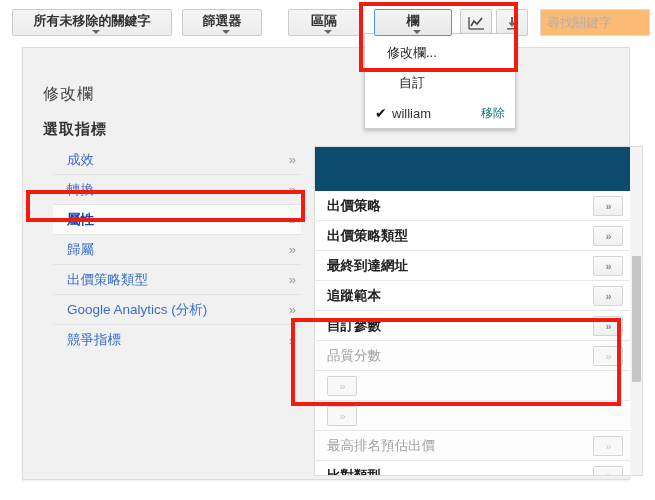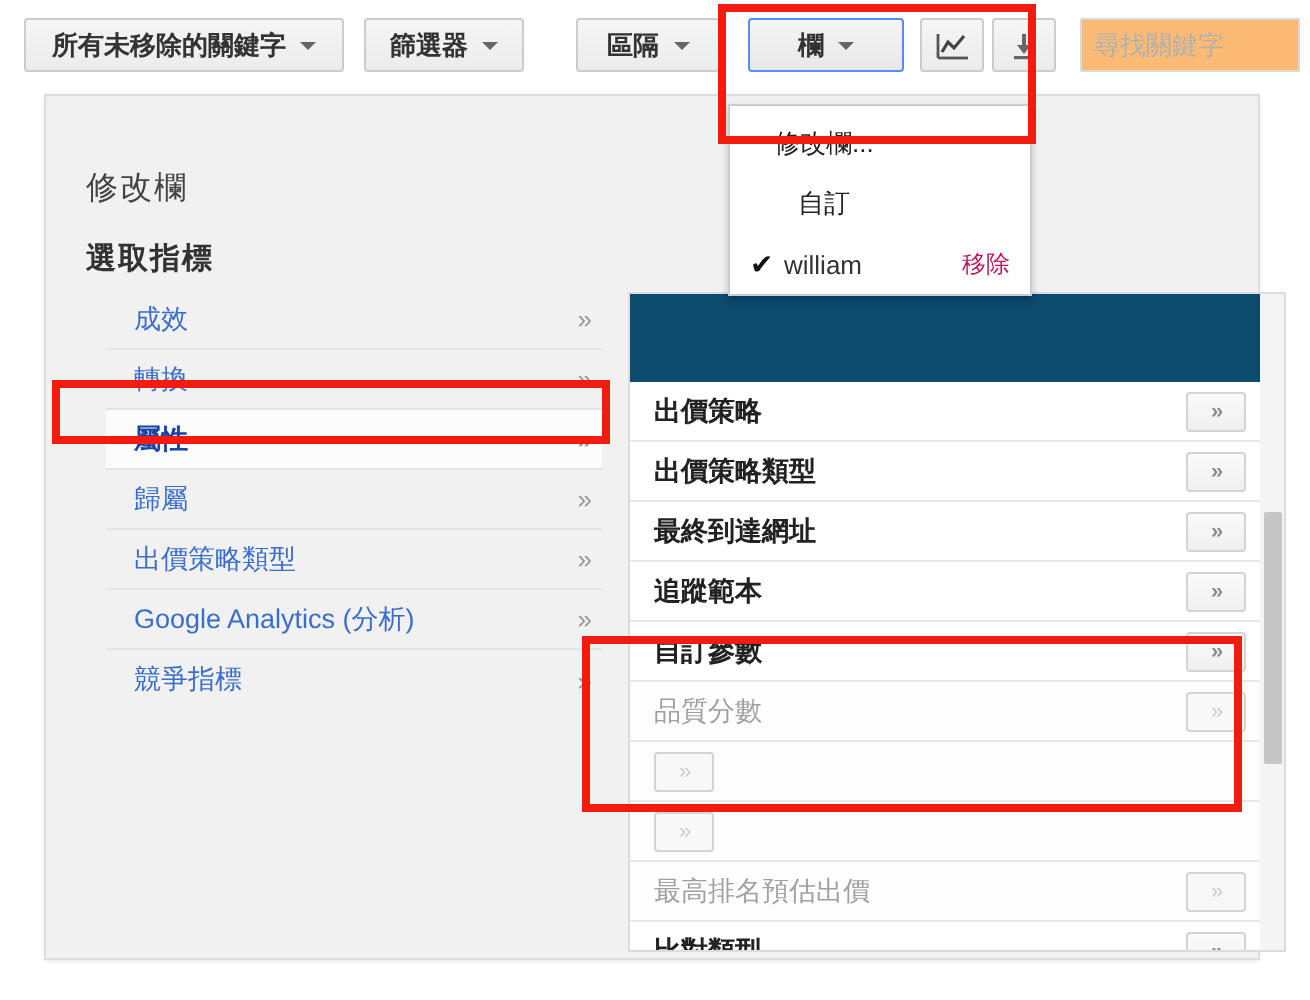--- a/index.html
+++ b/index.html
@@ -38,20 +38,21 @@
     display: inline-flex;
     align-items: center;
     justify-content: center;
     padding: 0 12px;
     font-size: 13px;
     font-weight: bold;
     color: #333333;
     cursor: pointer;
     box-sizing: border-box;
     white-space: nowrap;
+    flex-direction: column;
   }
   .tb-btn .caret {
     display: inline-block;
     margin-left: 7px;
     width: 0; height: 0;
     border-left: 4px solid transparent;
     border-right: 4px solid transparent;
     border-top: 4px solid #666666;
   }
   .btn-all-kw { margin-left: 4px; min-width: 160px; }
@@ -91,21 +92,21 @@
     font-family: "Liberation Sans", "DejaVu Sans", sans-serif;
     font-size: 13px;
     color: #444444;
   }
   .search-box::placeholder { color: #b0b0b0; }
 
   
   .col-menu {
     position: absolute;
     left: 364px;
-    top: 52px;
+    top: 33px;
     width: 152px;
     background: #ffffff;
     border: 1px solid #cccccc;
     box-shadow: 0 2px 4px rgba(0,0,0,0.22);
     z-index: 35;
     padding: 4px 0 0 0;
     box-sizing: border-box;
   }
   .col-menu-item {
     height: 30px;
@@ -141,21 +142,21 @@
     width: 17px;
     font-size: 14px;
     color: #111111;
     font-weight: bold;
   }
   .col-menu-item .sv-name {
     flex: 1;
     color: #333333;
   }
   .col-menu-item .remove-link {
-    color: #be185d;
+    color: #0f766e;
     font-size: 12px;
     cursor: pointer;
   }
 
   
   .panel {
     position: absolute;
     left: 22px;
     top: 47px;
     width: 608px;

